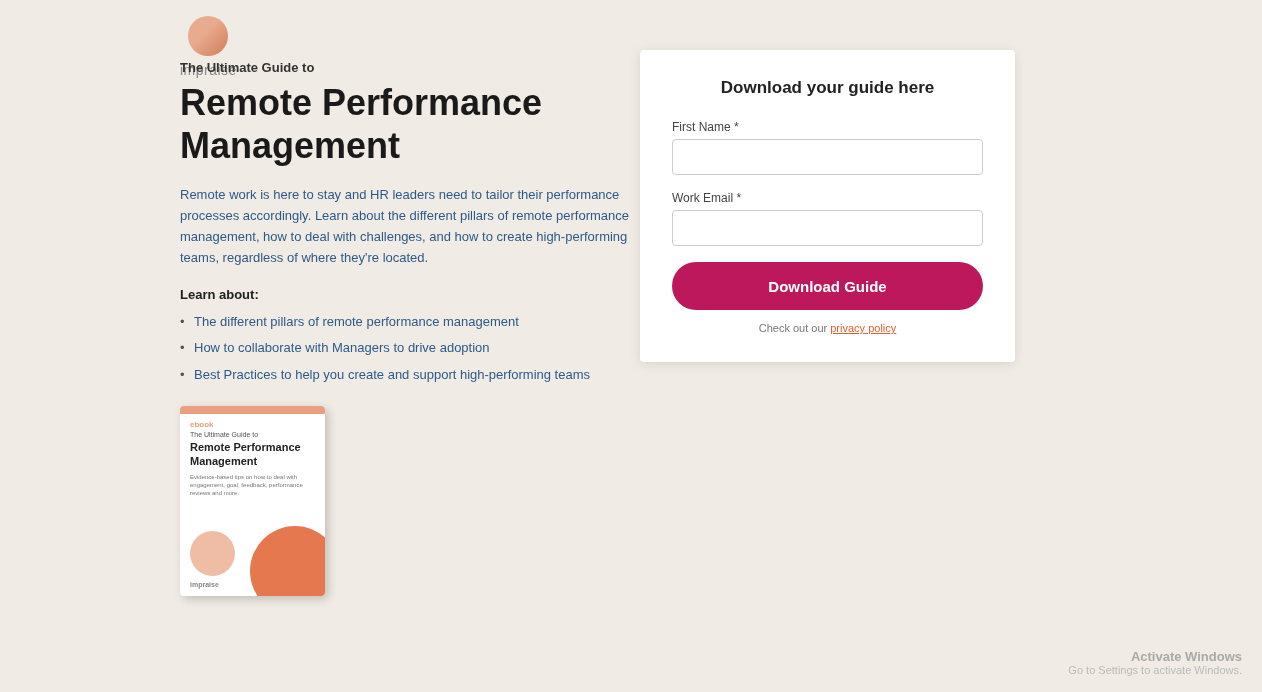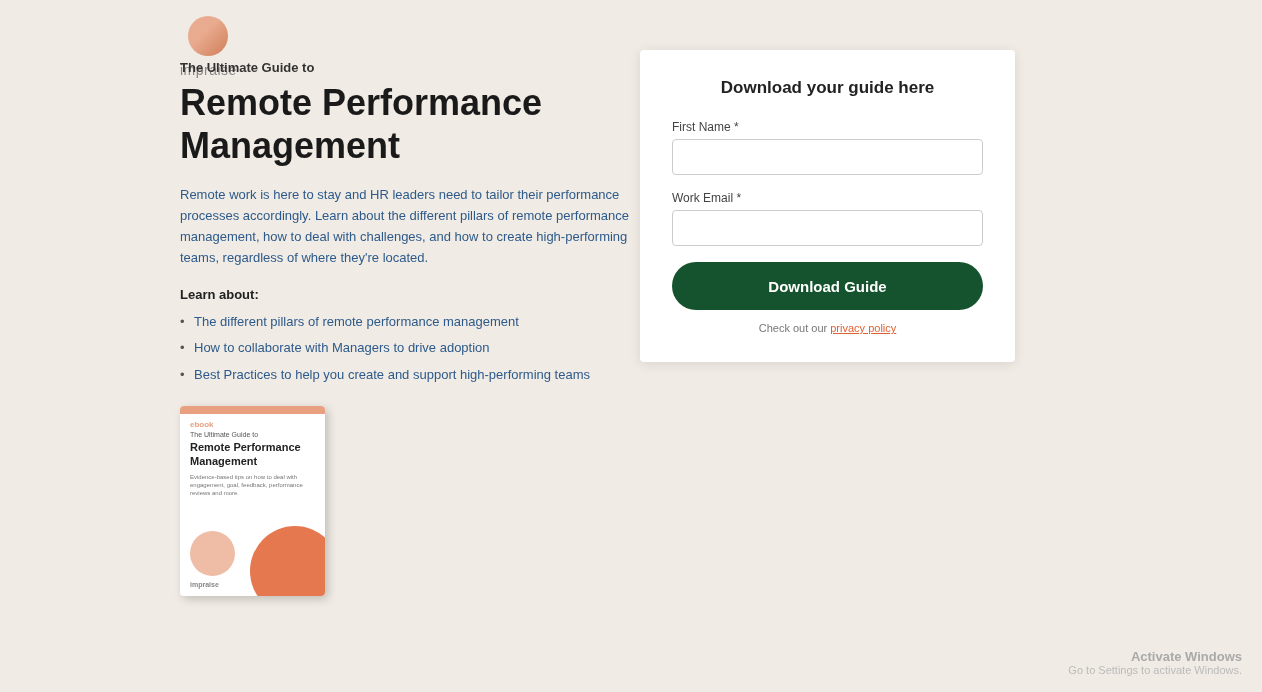--- a/index.html
+++ b/index.html
@@ -254,21 +254,21 @@
       color: #555;
     }
 
     .radio-label.link {
       color: #e06030;
     }
 
     .download-btn {
       width: 100%;
       height: 48px;
-      background: #14532d;
+      background: #be185d;
       border: none;
       border-radius: 30px;
       color: #fff;
       font-size: 15px;
       font-weight: 700;
       cursor: pointer;
       margin-bottom: 12px;
       transition: background 0.2s;
     }
 

